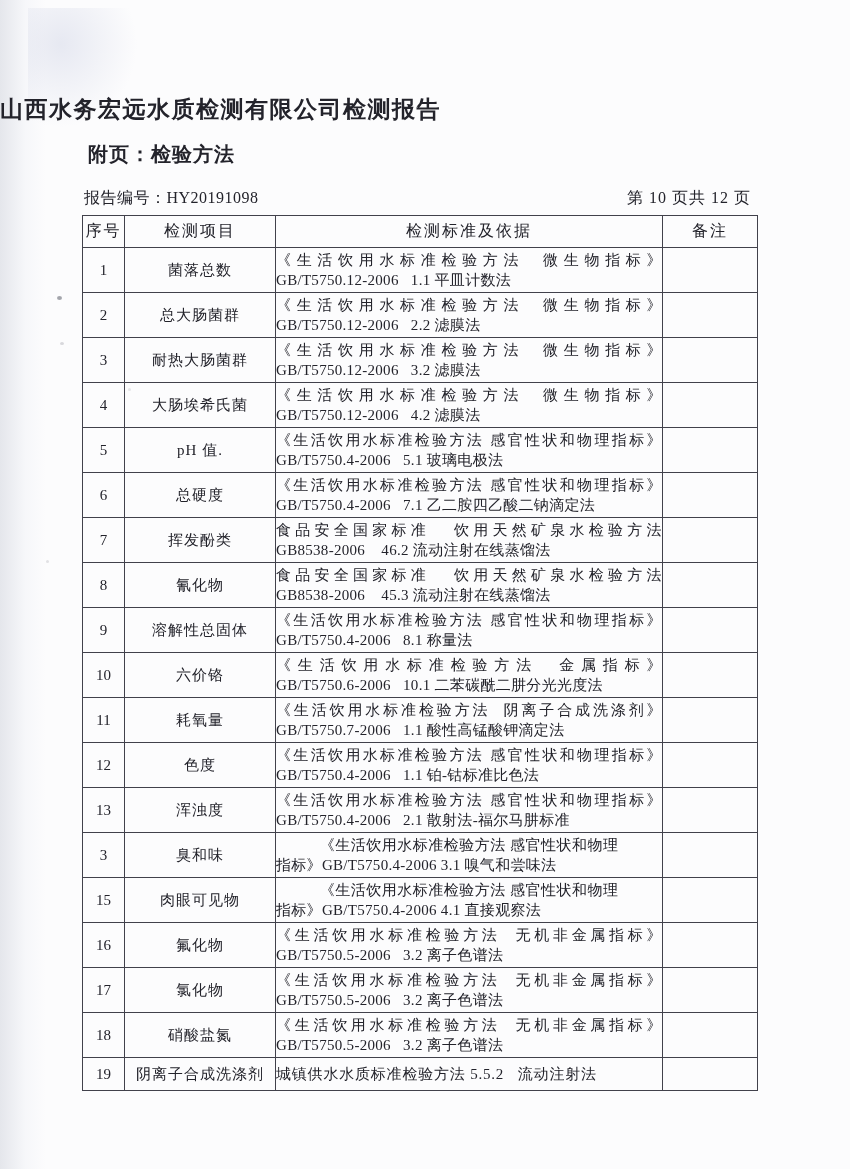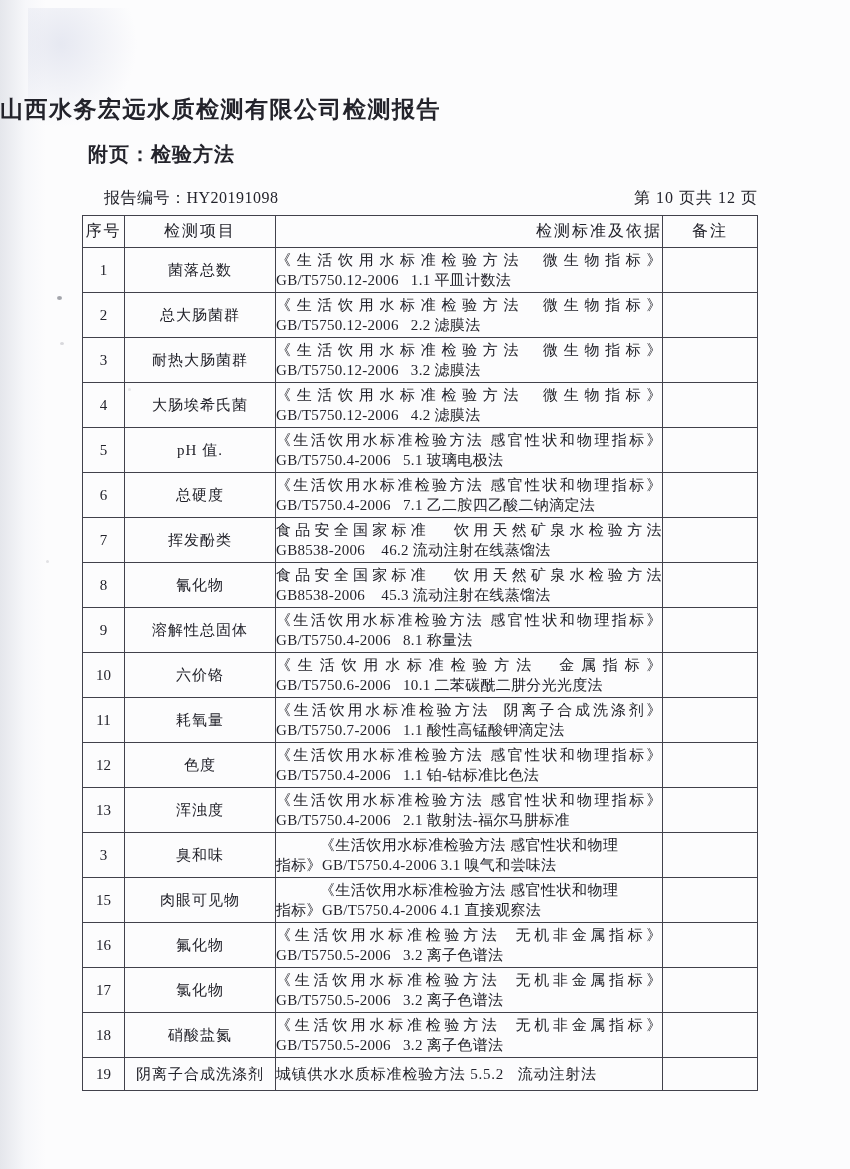--- a/index.html
+++ b/index.html
@@ -36,43 +36,43 @@
   .title {
     position: absolute; left: 0; top: 94px; width: 100%;
     text-align: left; font-size: 23px; font-weight: bold;
     letter-spacing: 1.5px;
   }
   .subtitle {
     position: absolute; left: 88px; top: 141px;
     font-size: 20px; font-weight: bold; letter-spacing: 1px;
   }
   .meta { position: absolute; left: 0; top: 188px; width: 100%; font-size: 16px; }
-  .report-no { position: absolute; left: 104px; top: 0; letter-spacing: .5px; text-align: center; }
-  .page-info { position: absolute; right: 92px; top: 0; letter-spacing: 1px; }
+  .report-no { position: absolute; left: 84px; top: 0; letter-spacing: .5px; text-align: center; }
+  .page-info { position: absolute; right: 99px; top: 0; letter-spacing: 1px; }
 
   table.report {
     position: absolute; left: 82px; top: 215px;
     width: 675px; border-collapse: collapse;
     table-layout: fixed;
     font-size: 15px; color: #23232b; font-family: Liberation Serif, serif;
   }
   table.report col.c-no { width: 42px; }
   table.report col.c-item { width: 151px; }
   table.report col.c-std { width: 387px; }
   table.report col.c-remark { width: 95px; }
   table.report th, table.report td {
     border: 1.6px solid #41414b;
     padding: 0;
     vertical-align: middle;
   }
   table.report thead th {
     height: 31px; font-weight: normal; font-size: 16px; letter-spacing: 2px;
   }
   th.h-no, th.h-item, th.h-remark { text-align: center; }
-  th.h-std { text-align: right; padding-left: 9px; }
+  th.h-std { text-align: center; padding-left: 9px; }
   tbody td { height: 44px; }
   td.no { text-align: center; letter-spacing: 0; }
   td.item { text-align: center; letter-spacing: 1px; }
   td.std { padding: 2px 7px 2px 8px; }
   td.std .l1 {
     white-space: pre-wrap; line-height: 20px;
     text-align: justify; text-align-last: justify; text-justify: inter-character;
     letter-spacing: .5px;
   }
   td.std .l1.center { text-align: right; text-align-last: center; }

